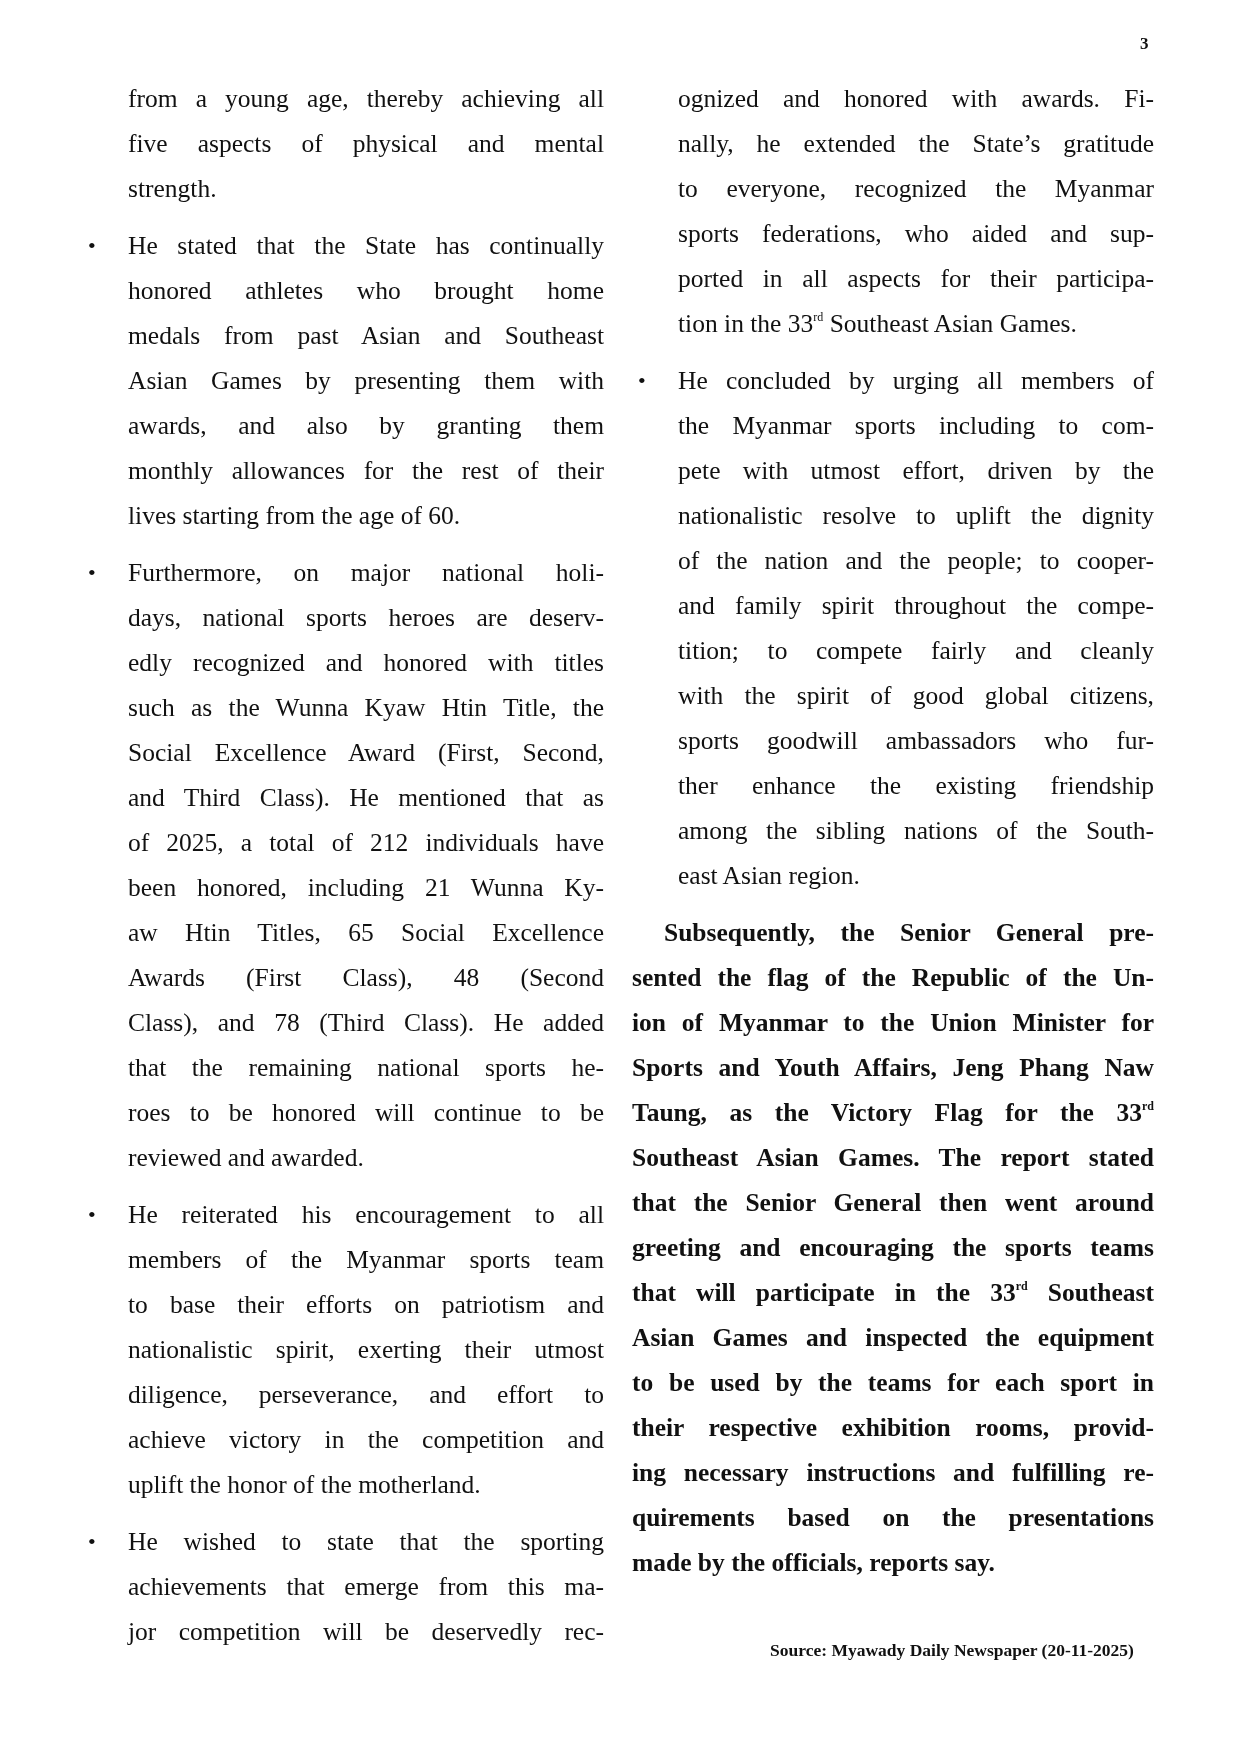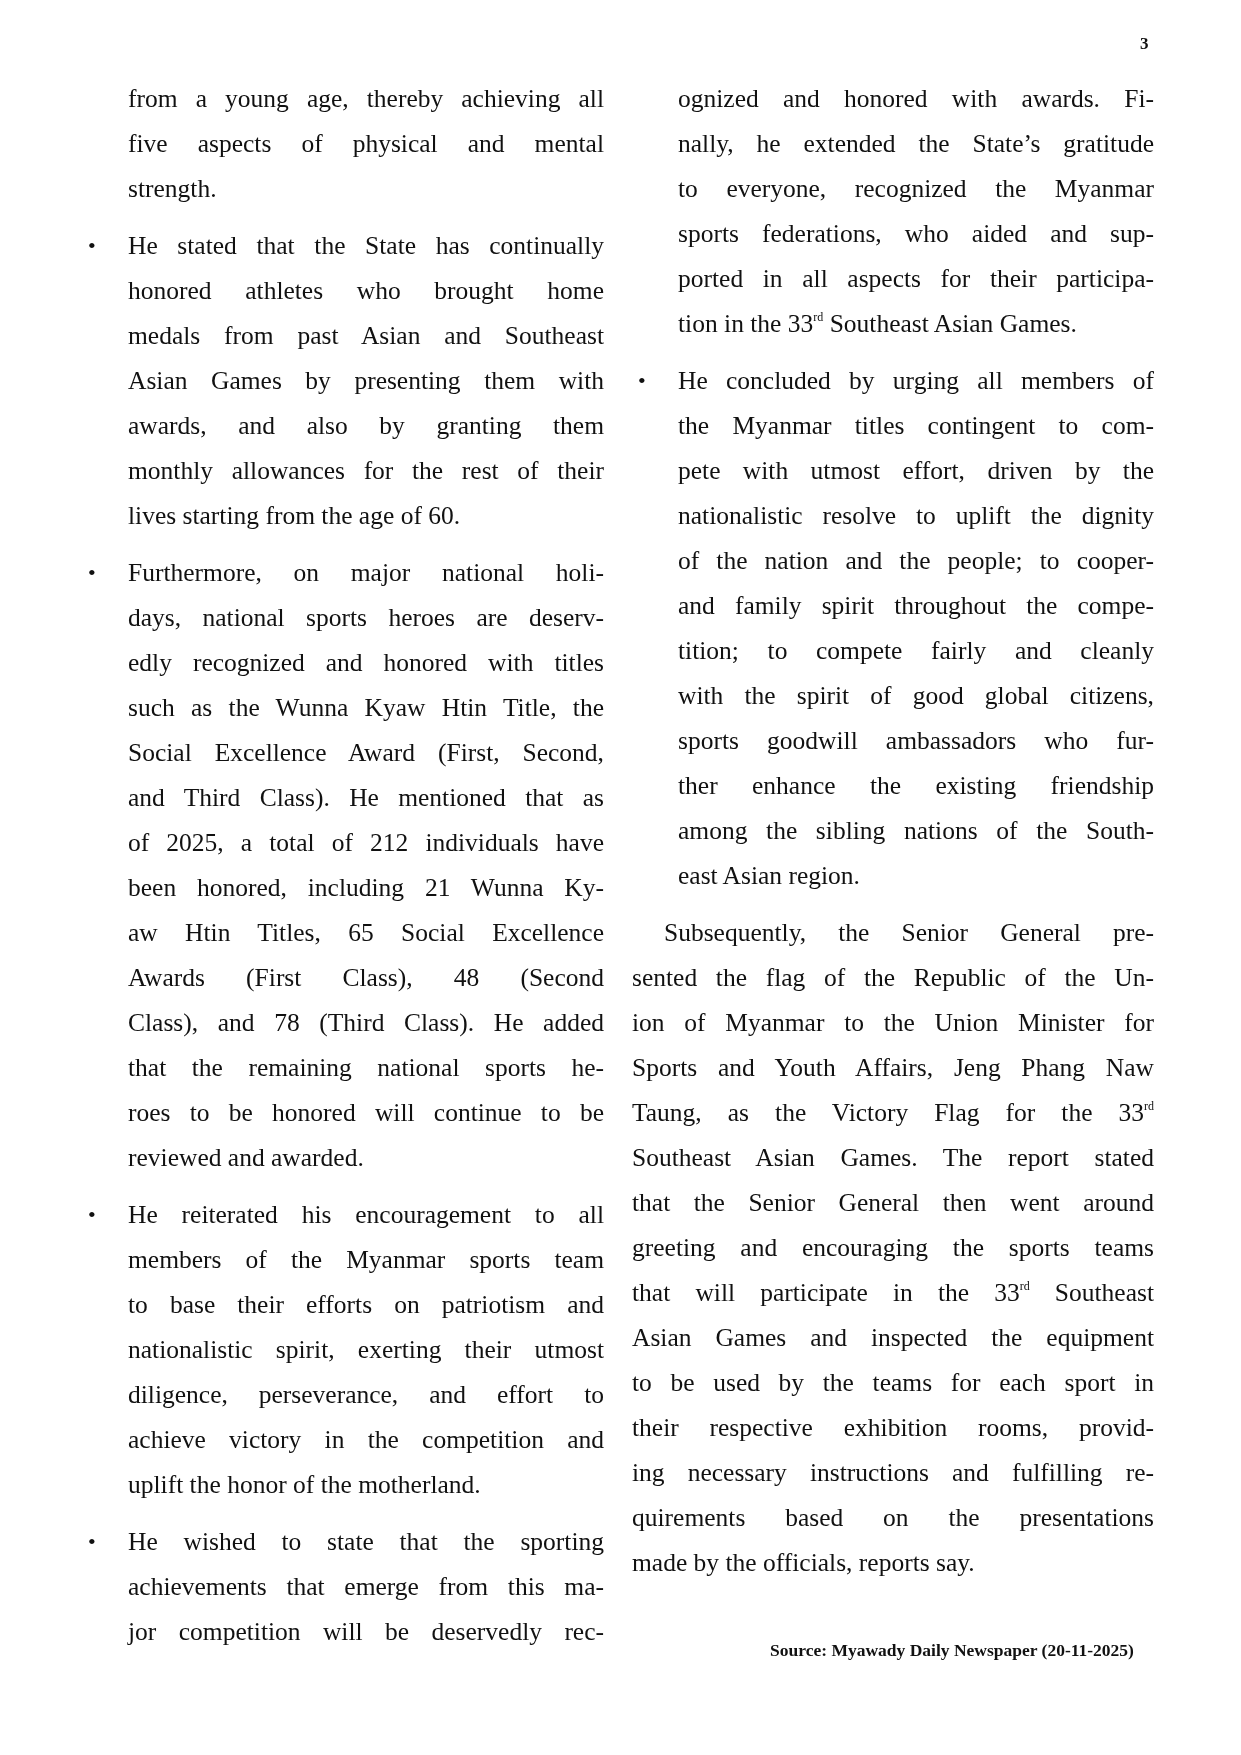--- a/index.html
+++ b/index.html
@@ -54,21 +54,21 @@
       top: 0;
       font-size: 22px;
       line-height: 45px;
     }
     .gap { height: 12px; }
     .para-block .line.first {
       text-indent: 32px;
     }
     .left-inner { width: 476px; }
     .right-inner { width: 476px; }
-    .para-inner { width: 522px; }
+    .para-inner { width: 522px; font-weight: bold; }
     sup {
       font-size: 12px;
       line-height: 0;
       vertical-align: 11px;
     }
     .source {
       position: absolute;
       top: 1640px;
       left: 770px;
       font-weight: bold;
@@ -163,21 +163,21 @@
       <span class="line">ported in all aspects for their participa-</span>
       <span class="line last"><span>tion in the 33</span><sup>rd</sup><span> Southeast Asian Games.</span></span>
     </div>
   </div>
   <div class="gap"></div>
 
   <div class="block bullet-block">
     <span class="bullet">•</span>
     <div class="right-inner">
       <span class="line">He concluded by urging all members of</span>
-      <span class="line">the Myanmar titles contingent to com-</span>
+      <span class="line">the Myanmar sports including to com-</span>
       <span class="line">pete with utmost effort, driven by the</span>
       <span class="line">nationalistic resolve to uplift the dignity</span>
       <span class="line">of the nation and the people; to cooper-</span>
       <span class="line">and family spirit throughout the compe-</span>
       <span class="line">tition; to compete fairly and cleanly</span>
       <span class="line">with the spirit of good global citizens,</span>
       <span class="line">sports goodwill ambassadors who fur-</span>
       <span class="line">ther enhance the existing friendship</span>
       <span class="line">among the sibling nations of the South-</span>
       <span class="line last">east Asian region.</span>

